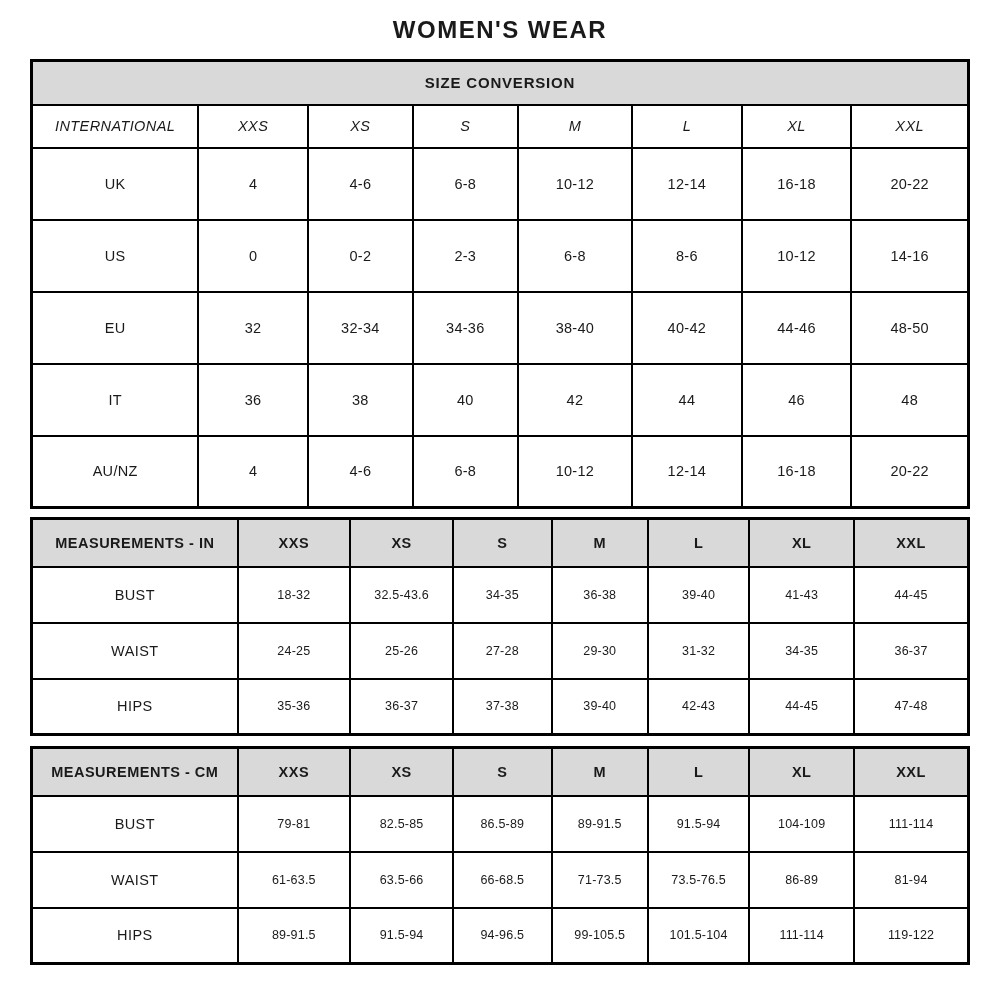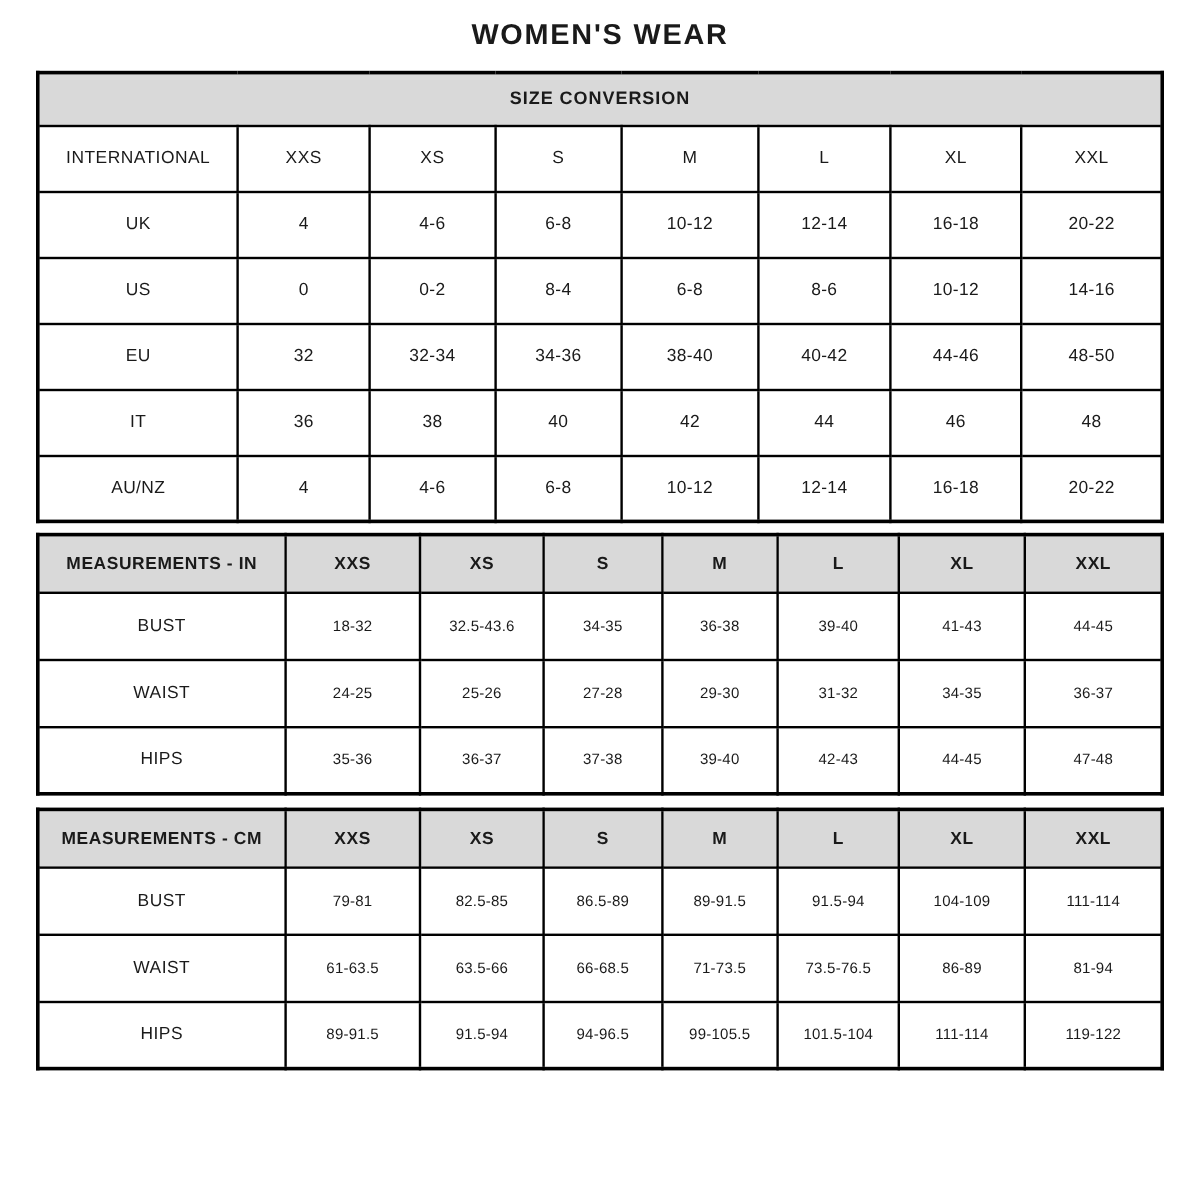--- a/index.html
+++ b/index.html
@@ -40,26 +40,27 @@
   th.banner {
     background: #d9d9d9;
     height: 44px;
     font-size: 15px;
     font-weight: 700;
     letter-spacing: 0.8px;
   }
   tr.plainhead th {
     background: #ffffff;
     font-weight: 400;
-    height: 55px;
+    height: 43px;
     font-size: 14.5px;
     letter-spacing: 0.4px;
+    font-style: italic;
   }
   .t1 td {
-    height: 55px;
+    height: 72px;
     font-size: 14.5px;
     letter-spacing: 0.3px;
   }
   tr.shadedhead th {
     background: #d9d9d9;
     font-weight: 700;
     height: 48px;
     font-size: 14.5px;
     letter-spacing: 0.5px;
   }
@@ -116,21 +117,21 @@
           <td>6-8</td>
           <td>10-12</td>
           <td>12-14</td>
           <td>16-18</td>
           <td>20-22</td>
         </tr>
         <tr>
           <td class="rowlabel">US</td>
           <td>0</td>
           <td>0-2</td>
-          <td>8-4</td>
+          <td>2-3</td>
           <td>6-8</td>
           <td>8-6</td>
           <td>10-12</td>
           <td>14-16</td>
         </tr>
         <tr>
           <td class="rowlabel">EU</td>
           <td>32</td>
           <td>32-34</td>
           <td>34-36</td>

